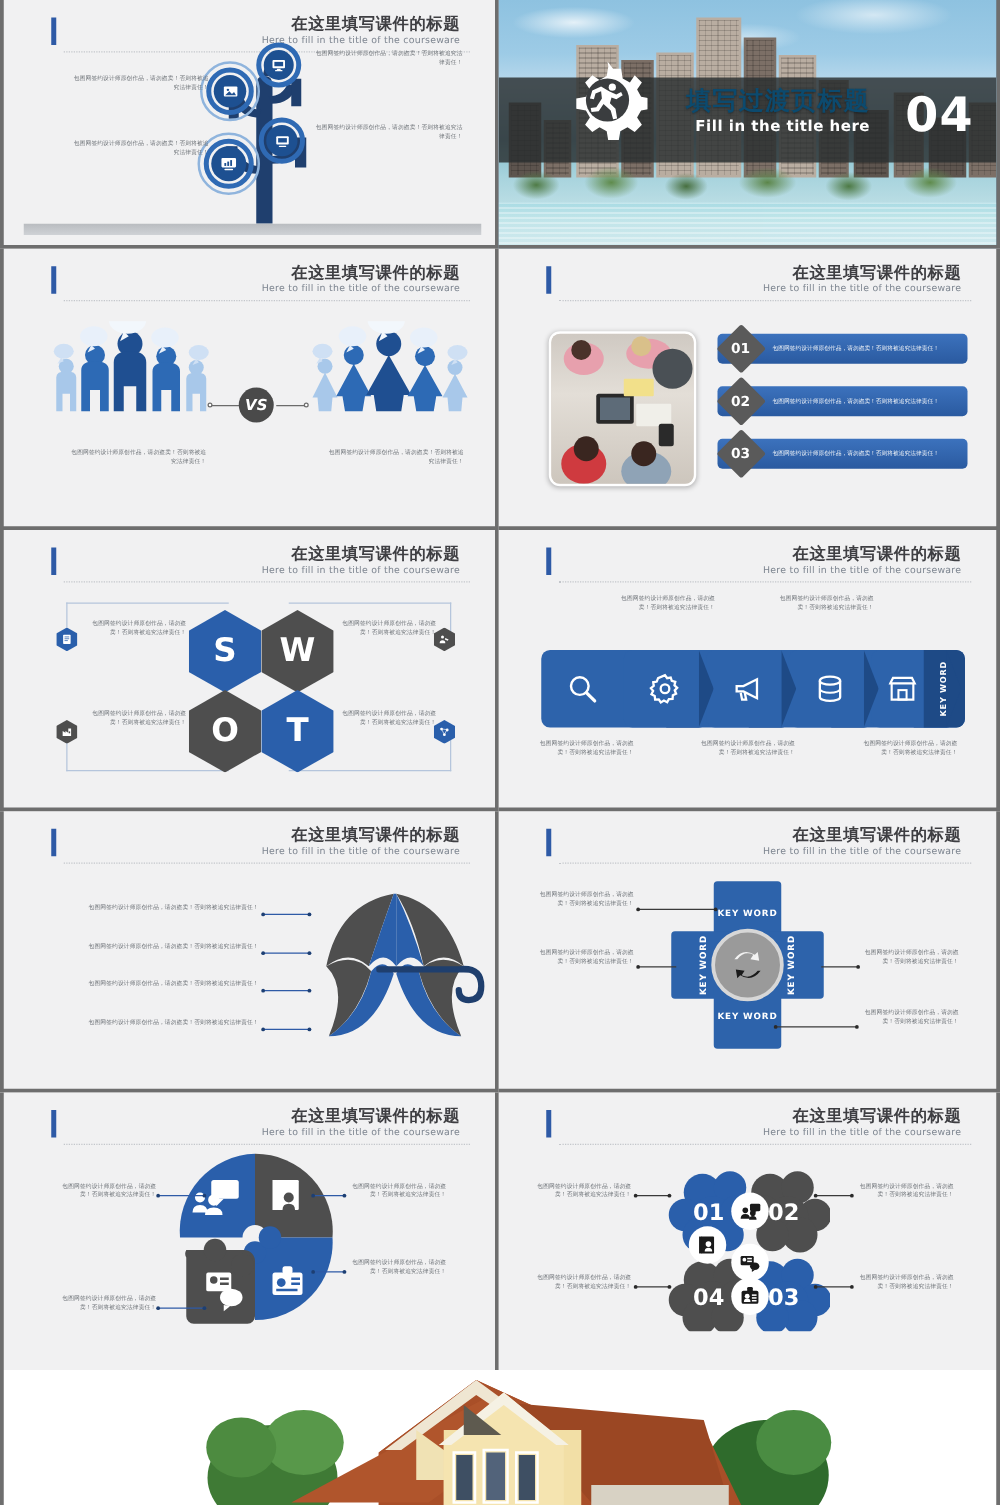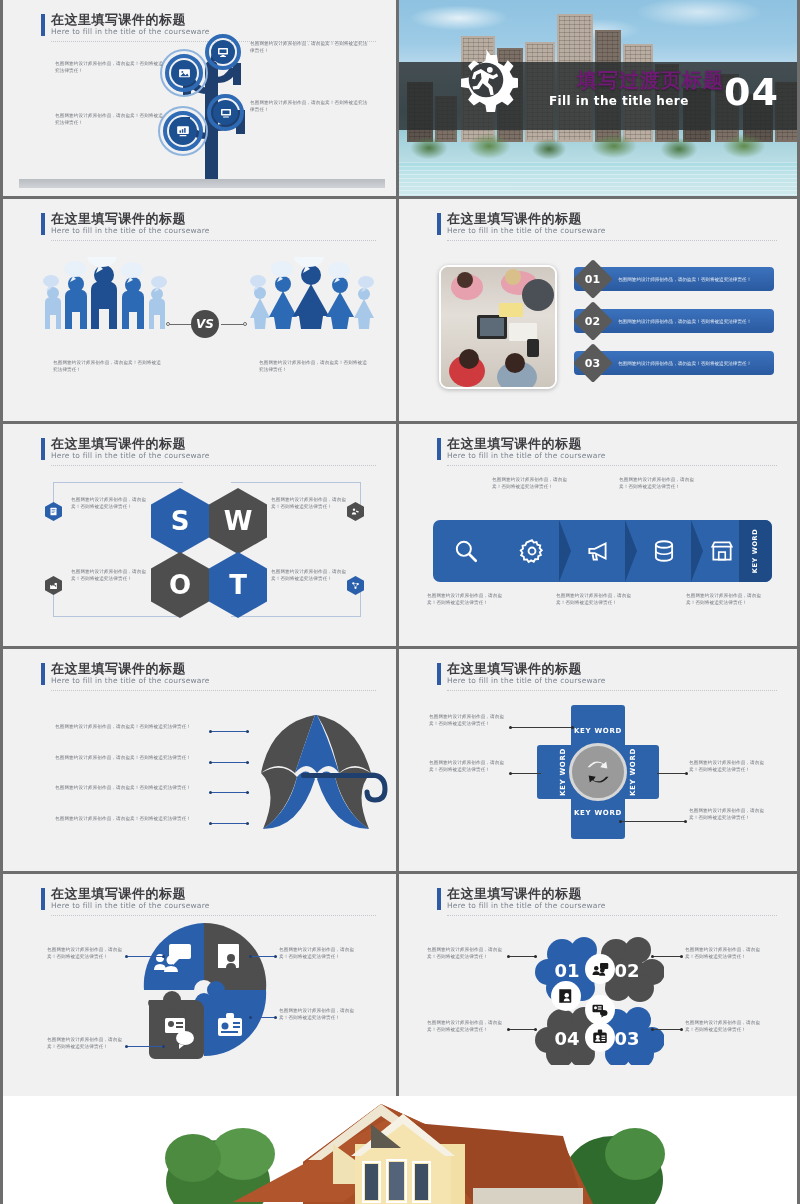--- a/index.html
+++ b/index.html
@@ -2,21 +2,21 @@
 <html><head>
 <meta charset="utf-8">
 <style>
   * { box-sizing: border-box; margin: 0; padding: 0; }
   html, body {
     width: 800px; height: 1204px;
     background: #ffffff;
     font-family: "DejaVu Sans", "Liberation Sans", sans-serif;
     overflow: hidden;
   }
-  .page { position: relative; width: 800px; height: 984px; background: #6e6e6e; }
+  .page { position: relative; width: 800px; height: 984px; background: #6e6e6e; text-align: right; }
 
   
   .grid {
     position: absolute; left: 0; top: 0;
     width: 800px; height: 1096px;
     display: grid;
     grid-template-columns: 399px 401px;
     grid-auto-rows: 199px 225px 225px 225px 225px;
     gap: 0;
   }
@@ -124,22 +124,22 @@
     background: repeating-linear-gradient(to bottom, rgba(255,255,255,.35) 0 1px, transparent 1px 4px);
   }
   .bband {
     position: absolute; left: 0; right: 0; top: 62px; height: 68px;
     background: rgba(42,46,48,.82);
     display: flex; align-items: center;
   }
   .bgear { position: absolute; left: 55px; top: 48px; }
   .btitles { position: absolute; left: 150px; top: 68px; }
   .btitles .zh {
-    font-size: 20px; font-weight: bold; color: #701a75; letter-spacing: 1px;
-    line-height: 24px; text-shadow: 0 1px 2px rgba(0,0,0,.35); margin-left: 28px;
+    font-size: 20px; font-weight: bold; color: #0c4a6e; letter-spacing: 1px;
+    line-height: 24px; text-shadow: 0 1px 2px rgba(0,0,0,.35);
   }
   .btitles .en {
     font-size: 12px; font-weight: bold; color: #fff; letter-spacing: .4px;
     line-height: 16px; margin-top: 1px;
   }
   .bnum {
     position: absolute; right: 18px; top: 62px;
     font-size: 38px; font-weight: bold; color: #fff; letter-spacing: 1px;
     line-height: 60px;
   }

